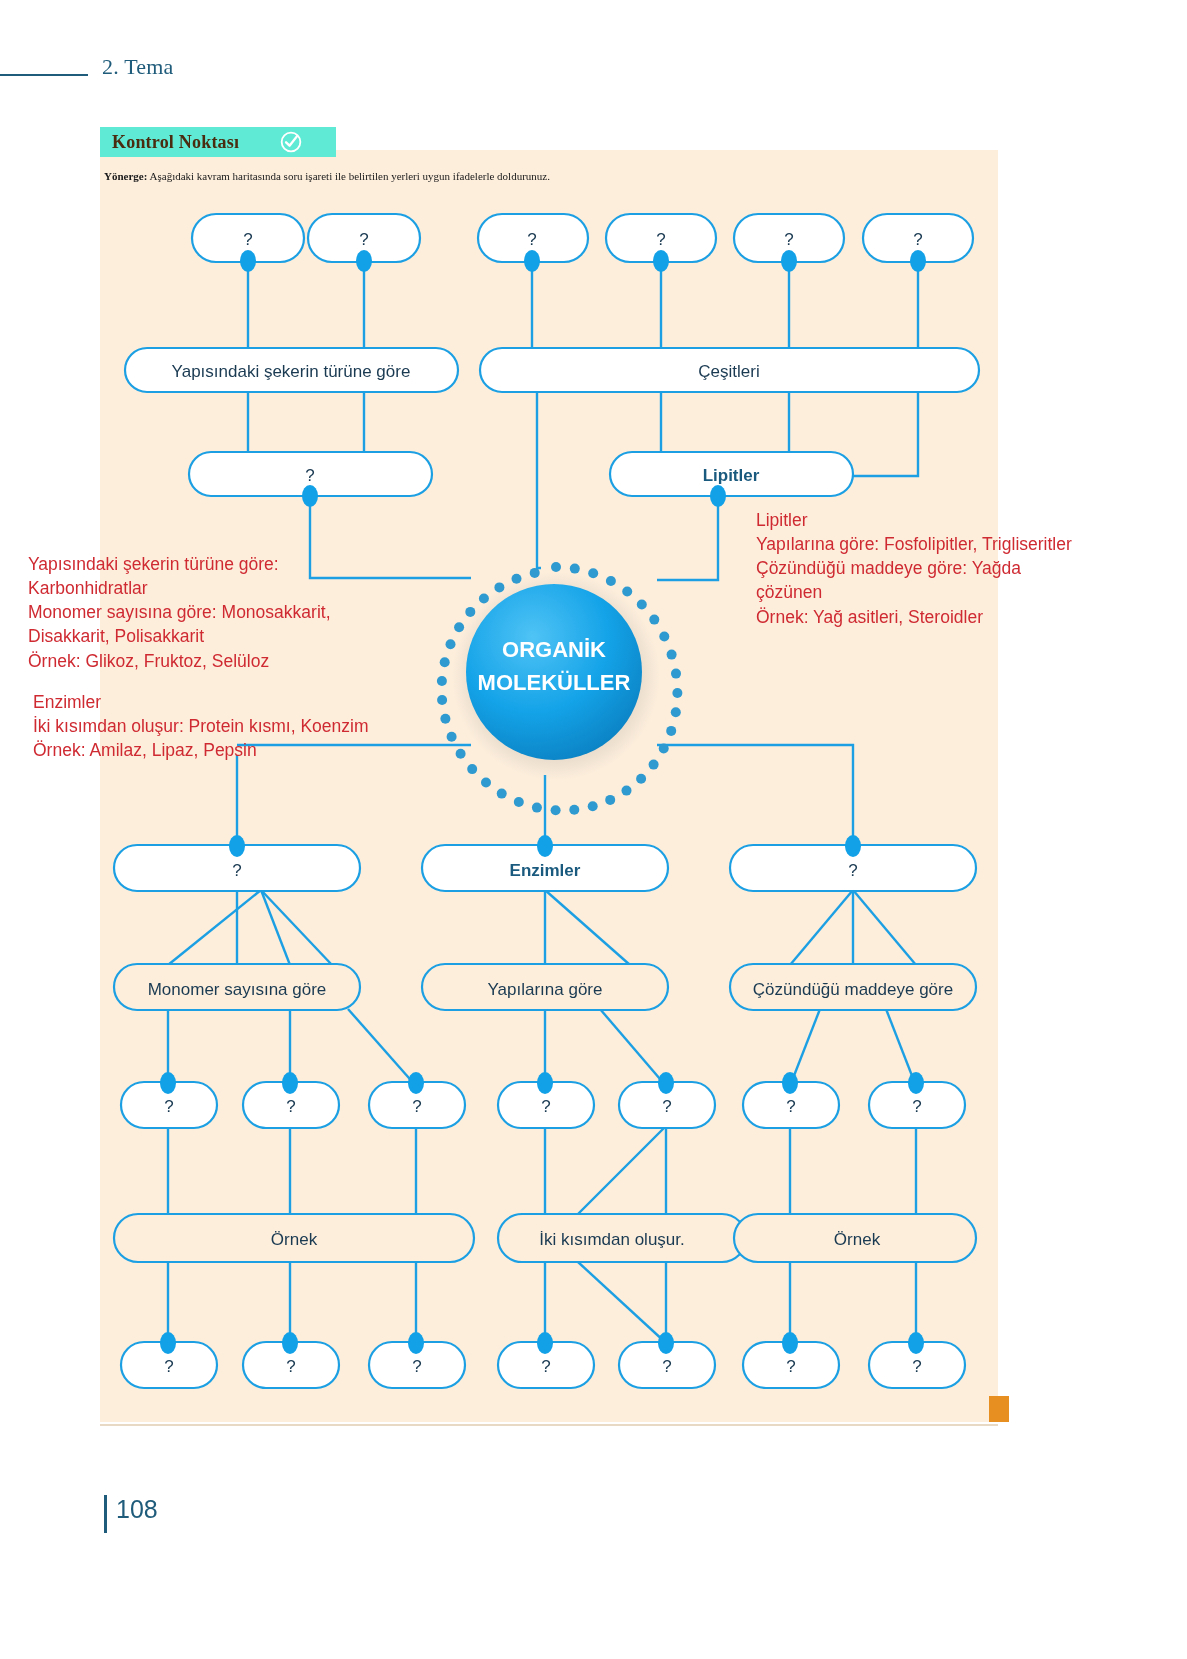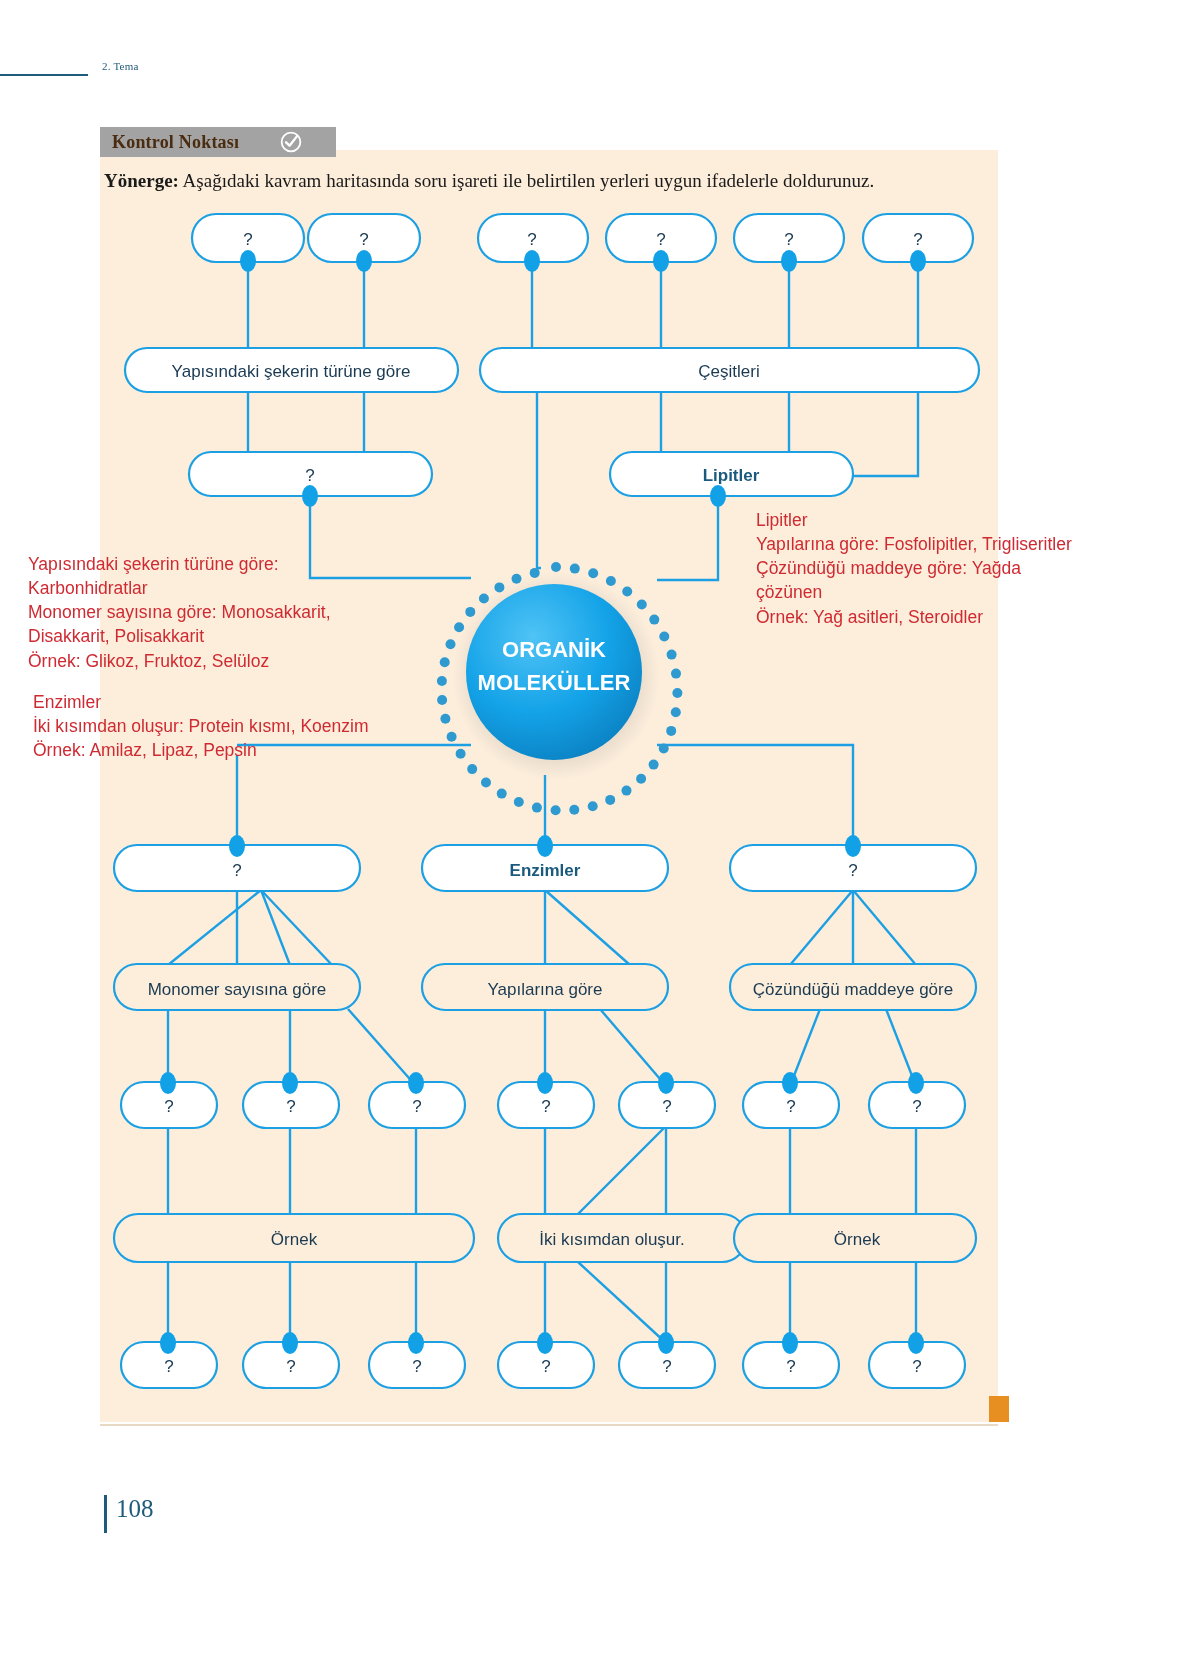--- a/index.html
+++ b/index.html
@@ -20,23 +20,23 @@
     position: absolute;
     left: 0px;
     top: 74px;
     width: 88px;
     height: 2px;
     background: #1f5b7a;
   }
   #tema-label {
     position: absolute;
     left: 102px;
-    top: 60px;
+    top: 54px;
     font-family: "Liberation Serif", serif;
-    font-size: 11px;
+    font-size: 22px;
     color: #1f5b7a;
     letter-spacing: 0.2px;
   }
 
   
   #panel {
     position: absolute;
     left: 100px;
     top: 150px;
     width: 898px;
@@ -60,21 +60,21 @@
     background: #e79021;
   }
 
   
   #kontrol-tab {
     position: absolute;
     left: 100px;
     top: 127px;
     width: 236px;
     height: 30px;
-    background: #a3a3a3;
+    background: #5eead4;
     display: flex;
     align-items: center;
   }
   #kontrol-label {
     font-family: "Liberation Serif", serif;
     font-weight: bold;
     font-size: 18px;
     color: #4a2c10;
     margin-left: 12px;
     letter-spacing: 0.2px;
@@ -87,21 +87,21 @@
     display: block;
   }
 
   
   #yonerge {
     position: absolute;
     left: 104px;
     top: 169px;
     width: 880px;
     font-family: "Liberation Serif", serif;
-    font-size: 19px;
+    font-size: 11px;
     color: #1a1a1a;
     line-height: 1.3;
   }
   #yonerge b { font-weight: bold; }
 
   
   #diagram {
     position: absolute;
     left: 0px;
     top: 0px;
@@ -129,21 +129,21 @@
     left: 104px;
     top: 1495px;
     width: 3px;
     height: 38px;
     background: #1f5b7a;
   }
   #page-number {
     position: absolute;
     left: 116px;
     top: 1495px;
-    font-family: Liberation Serif, serif;
+    font-family: Liberation Sans, sans-serif;
     font-size: 25px;
     color: #1f5b7a;
   }
 </style>
 </head>
 <body>
 
 <div id="header-rule"></div>
 <div id="tema-label">2. Tema</div>
 

